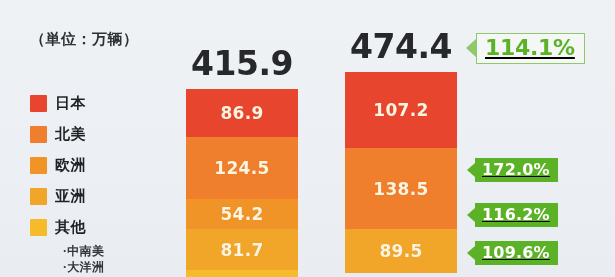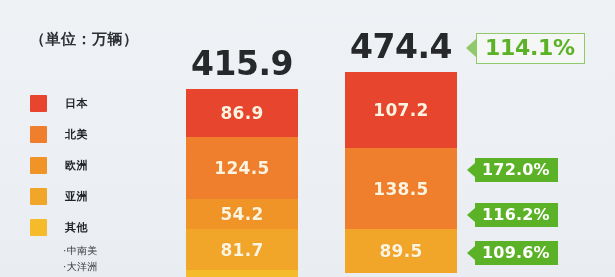--- a/index.html
+++ b/index.html
@@ -37,31 +37,31 @@
     display: flex;
     align-items: center;
     height: 31px;
   }
   .legend-swatch {
     width: 17px; height: 17px;
     border-radius: 1px;
     flex: 0 0 auto;
   }
   .legend-label {
-    margin-left: 18px;
-    font-size: 11px;
+    margin-left: 8px;
+    font-size: 15px;
     font-weight: 700;
     color: #1f2124;
     white-space: nowrap;
     letter-spacing: 0.5px;
   }
   .legend-sub {
     margin-left: 33px;
-    font-size: 10px;
-    font-weight: 400;
+    font-size: 12px;
+    font-weight: 700;
     color: #33363a;
     line-height: 16px;
     white-space: nowrap;
     letter-spacing: 0.3px;
   }
 
   
   .column {
     position: absolute;
     width: 112px;
@@ -99,20 +99,21 @@
     font-family: "DejaVu Sans", "Liberation Sans", sans-serif;
     text-shadow: 0 0 1px rgba(140,60,10,0.18);
   }
 
   
   .callout {
     position: absolute;
     display: flex;
     align-items: center;
     height: 24px;
+    text-decoration: underline;
   }
   .callout-arrow {
     width: 0; height: 0;
     border-top: 7px solid transparent;
     border-bottom: 7px solid transparent;
     border-right: 8px solid #5bb226;
     flex: 0 0 auto;
   }
   .callout-box {
     background: #5bb226;

